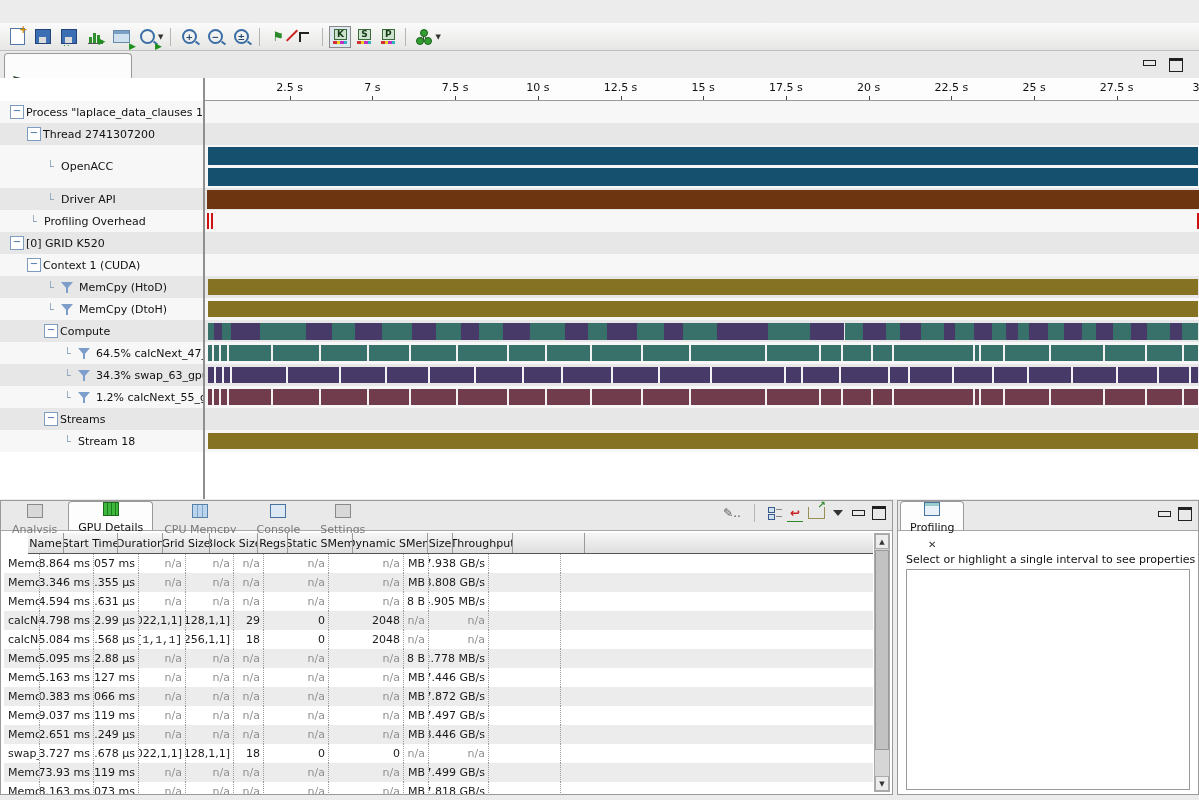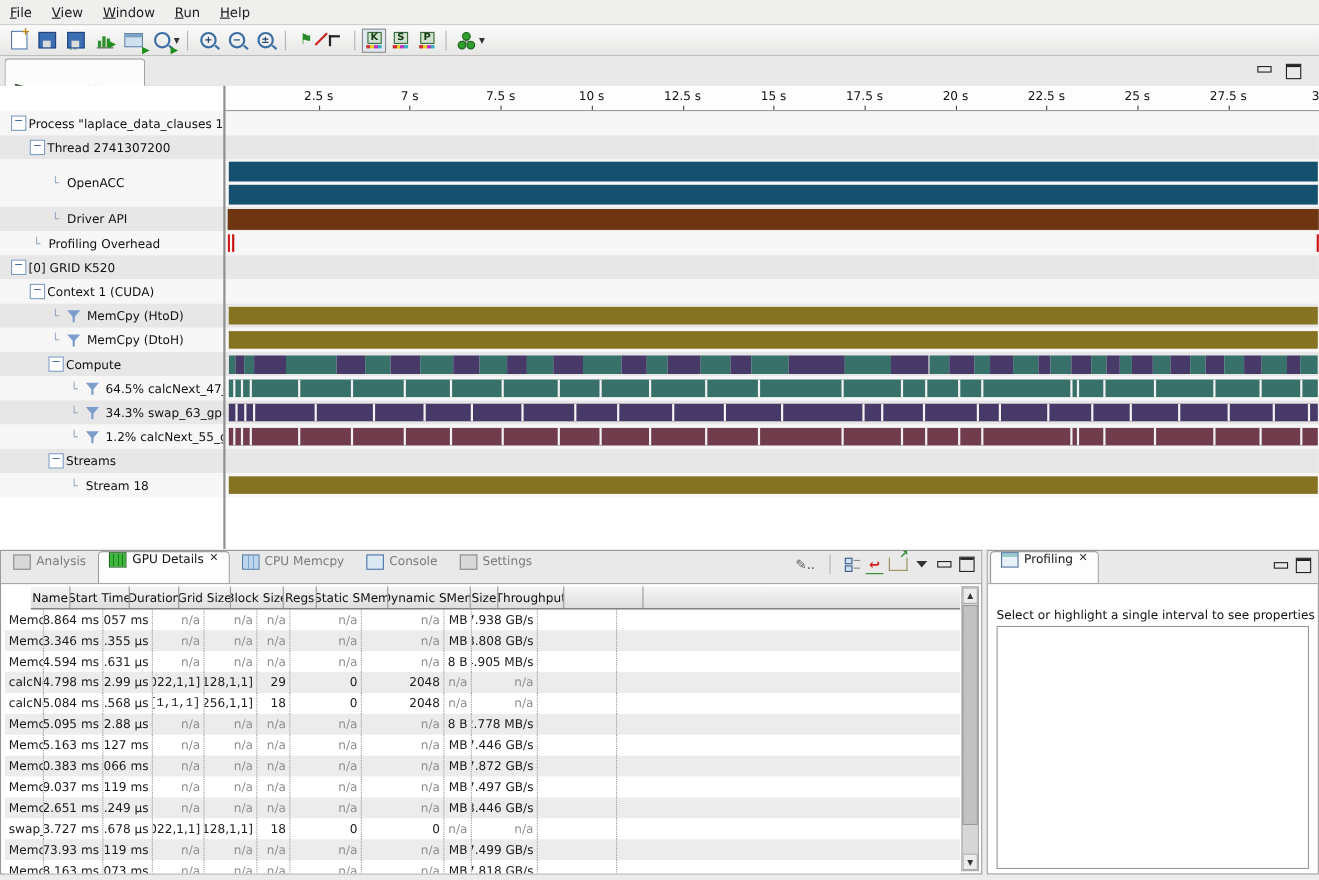--- a/index.html
+++ b/index.html
@@ -62,21 +62,21 @@
   .funnel:after{content:"";position:absolute;left:5px;top:6px;width:2px;height:6px;background:#7d9ecb;}
   .tl-lab-text{position:absolute;font-size:11px;color:#111;}
   .track{position:absolute;left:207px;top:0;bottom:0;right:0;overflow:hidden;}
   .bar{position:absolute;left:1px;right:1px;}
   .gapline{position:absolute;top:0;bottom:0;width:2px;background:#f2f2f2;}
   .seg{position:absolute;top:0;bottom:0;}
   
   .bl-panel{position:absolute;left:0;top:500px;width:893px;height:295px;background:#fff;border:1px solid #9a9a9a;box-sizing:border-box;}
   .br-panel{position:absolute;left:897px;top:500px;width:302px;height:295px;background:#fff;border:1px solid #9a9a9a;box-sizing:border-box;}
   .tabstrip{position:absolute;left:0;top:0;right:0;height:29px;background:#e9e9e9;border-bottom:1px solid #a8a8a8;display:flex;align-items:flex-end;}
-  .btab{height:26px;display:flex;gap:5px;padding:0 9px;color:#7a7a7a;margin-left:2px;}
+  .btab{height:26px;display:flex;align-items:center;gap:5px;padding:0 9px;color:#7a7a7a;margin-left:2px;flex-direction:column;}
   .btab.active{background:#fdfdfd;border:1px solid #9a9a9a;border-bottom:none;border-radius:4px 4px 0 0;color:#111;height:28px;}
   .tabico{width:14px;height:12px;border:1px solid #8a8a8a;background:#d8d8d8;position:relative;flex:0 0 auto;}
   .tabico.green{background:repeating-linear-gradient(90deg,#3db83d 0 3px,#1e7a1e 3px 4px);border-color:#1e6a1e;}
   .tabico.blue{background:repeating-linear-gradient(90deg,#bcd4ec 0 4px,#7aa4cc 4px 5px);border-color:#5580aa;}
   .tabico.console{background:#dce9f5;border-color:#4a72a0;}
   .tabico.table{background:linear-gradient(#9cc 0 3px,#e8f0f8 3px);border-color:#4a72a0;}
   .bl-tools{position:absolute;right:6px;top:3px;display:flex;align-items:center;gap:8px;}
   .pencil{font-size:12px;color:#555;}
   .colsico{width:14px;height:13px;position:relative;}
   .colsico i{position:absolute;width:5px;height:4px;border:1px solid #3a5a8a;background:#cfe0f0;}
@@ -100,27 +100,20 @@
   .sthumb{position:absolute;left:0;right:0;background:#c2c2c2;border:1px solid #999;box-sizing:border-box;}
   
   .prop-msg{position:absolute;left:8px;top:52px;font-size:11px;color:#111;}
   .prop-box{position:absolute;left:8px;top:68px;right:8px;bottom:4px;background:#fff;border:1px solid #9a9a9a;}
 </style>
 </head>
 <body>
 
 <div id="app">
 
-  <div class="menubar" id="menubar">
-      <div class="menu-item"><u>F</u>ile</div>
-      <div class="menu-item"><u>V</u>iew</div>
-      <div class="menu-item"><u>W</u>indow</div>
-      <div class="menu-item"><u>R</u>un</div>
-      <div class="menu-item"><u>H</u>elp</div>
-    </div>
 
   <div class="toolbar">
     <div class="tbtn">
         <span class="doc">
           <span class="plus">+</span>
         </span>
       </div>
     <div class="tbtn">
         <span class="floppy"></span>
       </div>

